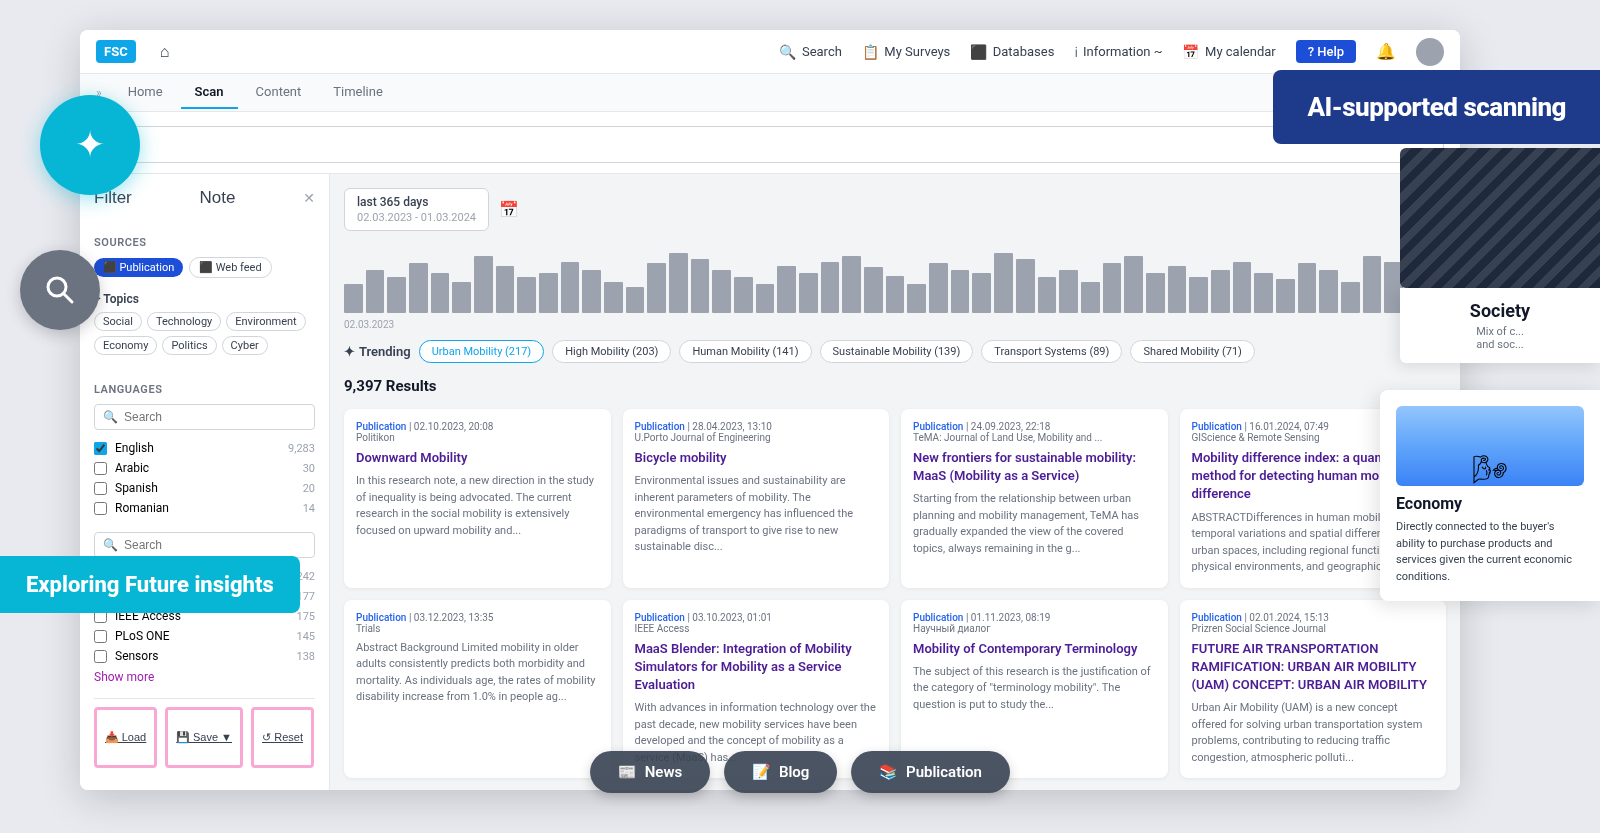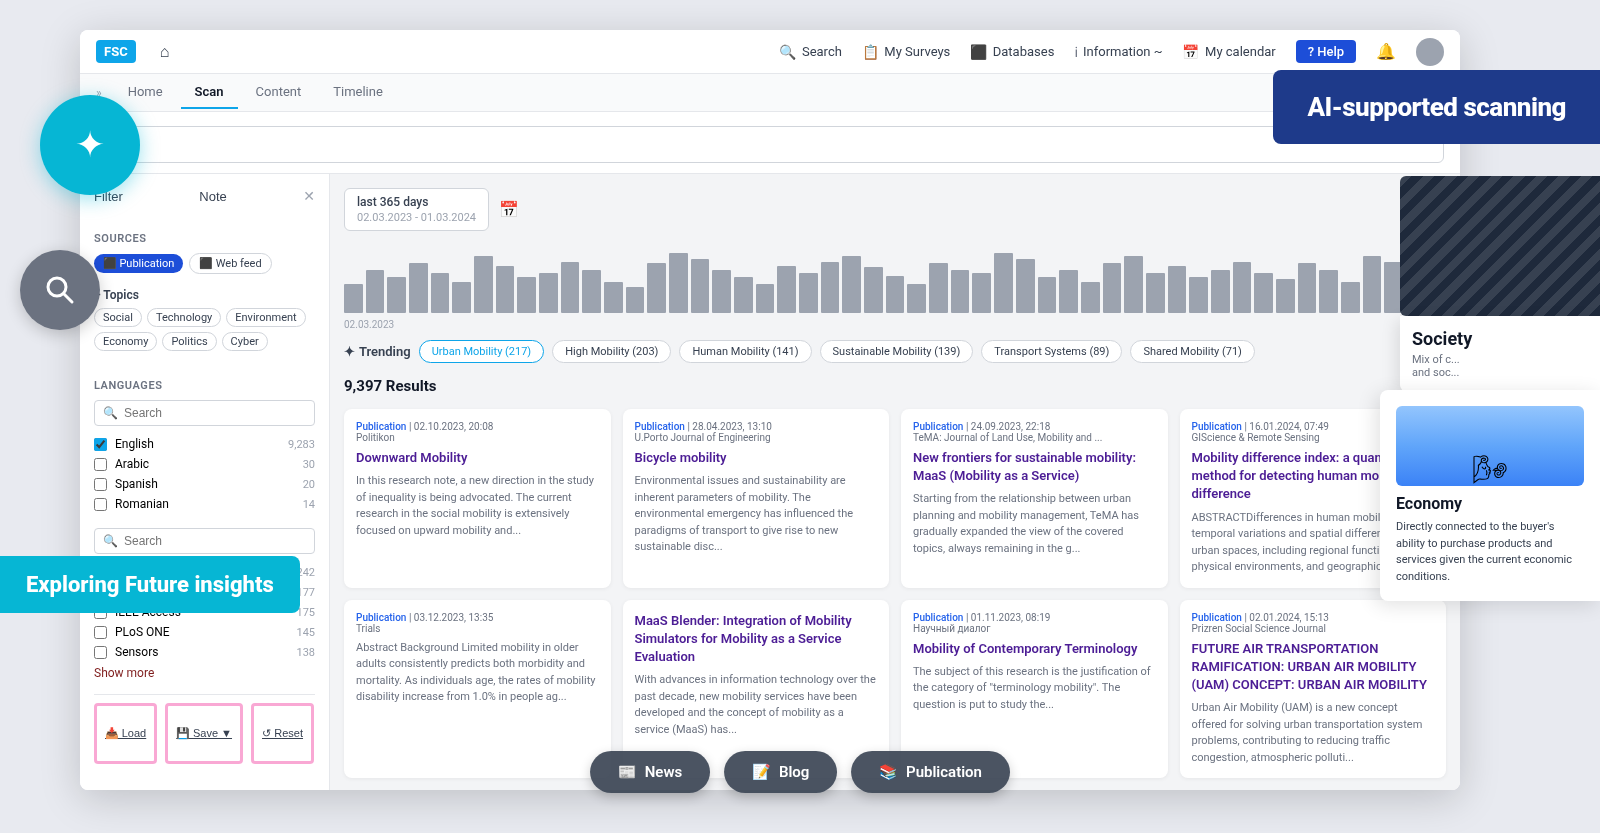--- a/index.html
+++ b/index.html
@@ -153,21 +153,21 @@
     }
     .filter-row {
       display: flex;
       align-items: center;
       justify-content: space-between;
       margin-bottom: 8px;
     }
     .filter-btn {
       background: none;
       border: none;
-      font-size: 13px;
+      font-size: 17px;
       color: #374151;
       cursor: pointer;
       font-weight: 500;
     }
     .close-x {
       color: #9ca3af;
       cursor: pointer;
       font-size: 14px;
     }
     .source-tags { display: flex; gap: 6px; flex-wrap: wrap; margin-bottom: 10px; align-items: center; }
@@ -228,21 +228,21 @@
     .sources-search input { border: none; outline: none; font-size: 12px; width: 100%; }
     .source-item {
       display: flex;
       align-items: center;
       gap: 8px;
       padding: 3px 0;
       font-size: 12px;
     }
     .source-item input[type=checkbox] { accent-color: #0ea5e9; }
     .source-count { margin-left: auto; color: #9ca3af; font-size: 11px; }
-    .show-more { color: #7f1d1d; font-size: 12px; cursor: pointer; margin: 4px 0; }
+    .show-more { color: #a21caf; font-size: 12px; cursor: pointer; margin: 4px 0; }
 
     
     .sidebar-bottom {
       display: flex;
       align-items: center;
       gap: 8px;
       padding: 8px 0;
       border-top: 1px solid #e5e7eb;
       margin-top: 8px;
     }
@@ -433,27 +433,28 @@
       border-radius: 0 8px 8px 0;
       font-size: 22px;
       font-weight: 800;
       z-index: 30;
       white-space: nowrap;
     }
 
     
     .right-overlay-cards {
       position: absolute;
-      top: 176px;
+      top: 148px;
       right: 0px;
       width: 200px;
       z-index: 25;
       display: flex;
       flex-direction: column;
       gap: 0;
+      text-align: center;
     }
     .overlay-image-box {
       width: 200px;
       height: 140px;
       background: linear-gradient(135deg, #1e293b 0%, #374151 50%, #6b7280 100%);
       border-radius: 6px 0 0 6px;
       overflow: hidden;
       display: flex;
       align-items: center;
       justify-content: center;
@@ -800,20 +801,25 @@
     </div>
           <div class="card">
       <div class="card-meta">
         <span class="pub-badge">Publication</span>
         <span> | 03.12.2023, 13:35</span><br>
         <span>Trials</span>
       </div>
       <div class="card-body">Abstract Background Limited mobility in older adults consistently predicts both morbidity and mortality. As individuals age, the rates of mobility disability increase from 1.0% in people ag...</div>
     </div>
           <div class="card">
+      <div class="card-meta">
+        <span class="pub-badge">Publication</span>
+        <span> | 03.10.2023, 01:01</span><br>
+        <span>IEEE Access</span>
+      </div>
       <div class="card-title">MaaS Blender: Integration of Mobility Simulators for Mobility as a Service Evaluation</div>
       <div class="card-body">With advances in information technology over the past decade, new mobility services have been developed and the concept of mobility as a service (MaaS) has...</div>
     </div>
           <div class="card">
       <div class="card-meta">
         <span class="pub-badge">Publication</span>
         <span> | 01.11.2023, 08:19</span><br>
         <span>Научный диалог</span>
       </div>
       <div class="card-title">Mobility of Contemporary Terminology</div>

